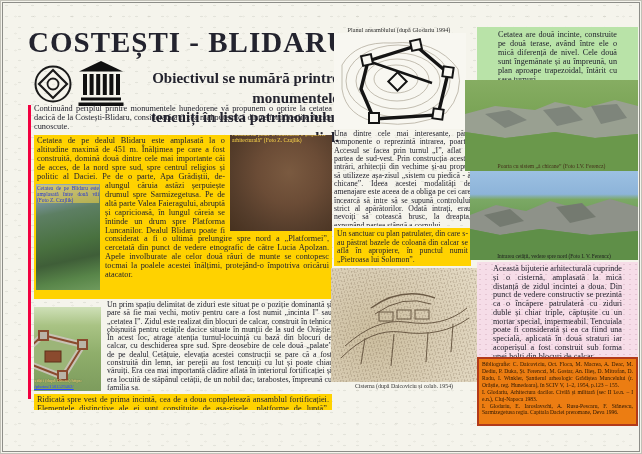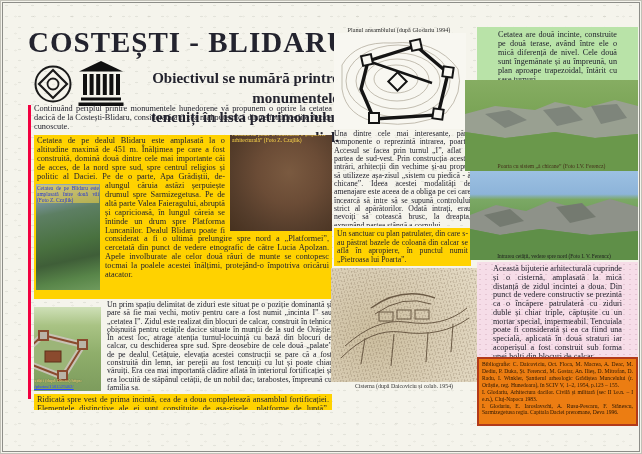--- a/index.html
+++ b/index.html
@@ -154,21 +154,21 @@
         <rect x="109" y="34" width="10" height="10" transform="rotate(8 114 39)"></rect>
         <rect x="99" y="76" width="10" height="10" transform="rotate(8 104 81)"></rect>
         <rect x="35" y="80" width="10" height="10"></rect>
         <rect x="57" y="42" width="13" height="13" transform="rotate(45 63.5 48.5)"></rect>
       </g>
     </svg>
   </div>
 
   <div class="abs body-text" id="mid-para">Una dintre cele mai interesante, părți componente o reprezintă intrarea, poarta. Accesul se facea prin turnul „I”, aflat în partea de sud-vest. Prin construcția acestei intrări, arhitecții din vechime și-au propus să utilizeze așa-zisul „sistem cu piedică - à chicane”. Ideea acestei modalități de amenajare este aceea de a obliga pe cei care încearcă să intre să se supună controlului strict al apărătorilor. Odată intrați, erau nevoiți să cotească brusc, la dreapta, expunând partea stângă a corpului.</div>
 
-  <div class="abs body-text" id="sanctuary">Un sanctuar cu plan patrulater, din care s-au păstrat bazele de coloană din calcar se află în apropiere, în punctul numit „Pietroasa lui Poarta”.</div>
+  <div class="abs body-text" id="sanctuary">Un sanctuar cu plan patrulater, din care s-au păstrat bazele de coloană din calcar se află în apropiere, în punctul numit „Pietroasa lui Solomon”.</div>
 
   <div id="engraving">
     <svg width="146" height="114" viewBox="0 0 146 114">
       <g fill="none" stroke="#6b5a45" stroke-width="1">
         <path d="M10,90 Q40,60 70,64 Q110,70 138,50"></path>
         <path d="M14,78 Q45,50 75,54 Q112,60 136,40"></path>
         <path d="M30,96 L34,70 M60,98 L63,66 M95,94 L97,64 M120,84 L122,56"></path>
         <path d="M40,40 Q70,18 104,30" stroke-width="1.4"></path>
         <path d="M44,46 Q72,26 100,36"></path>
         <rect x="48" y="44" width="14" height="9"></rect>

